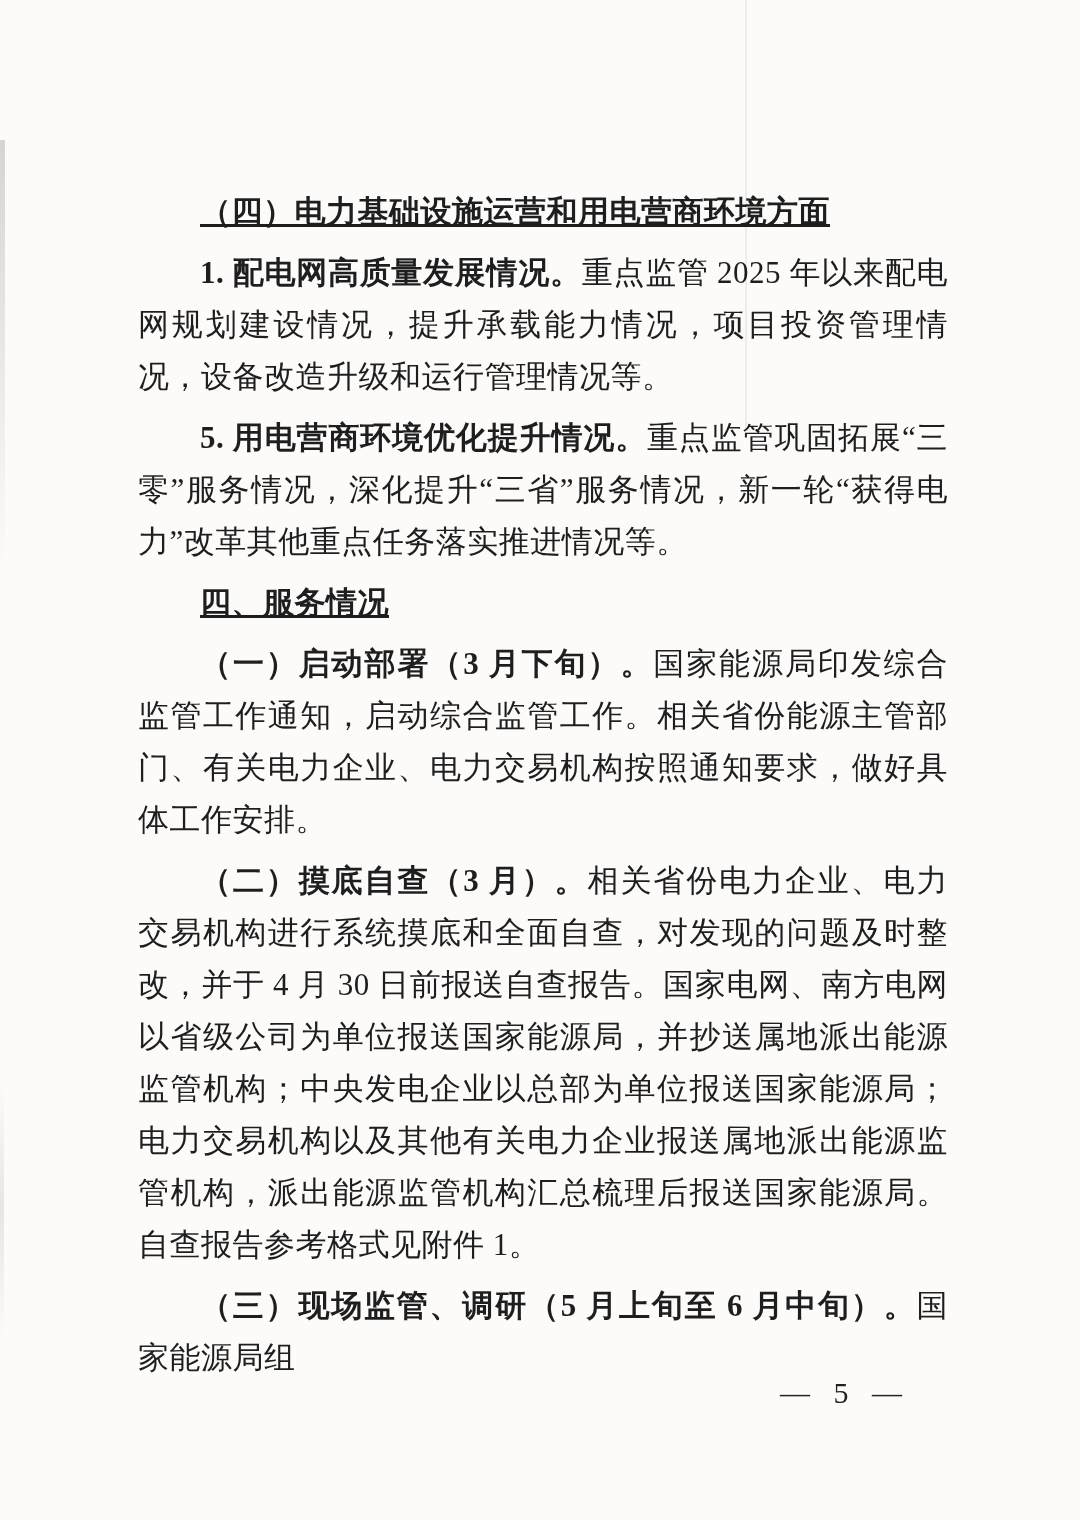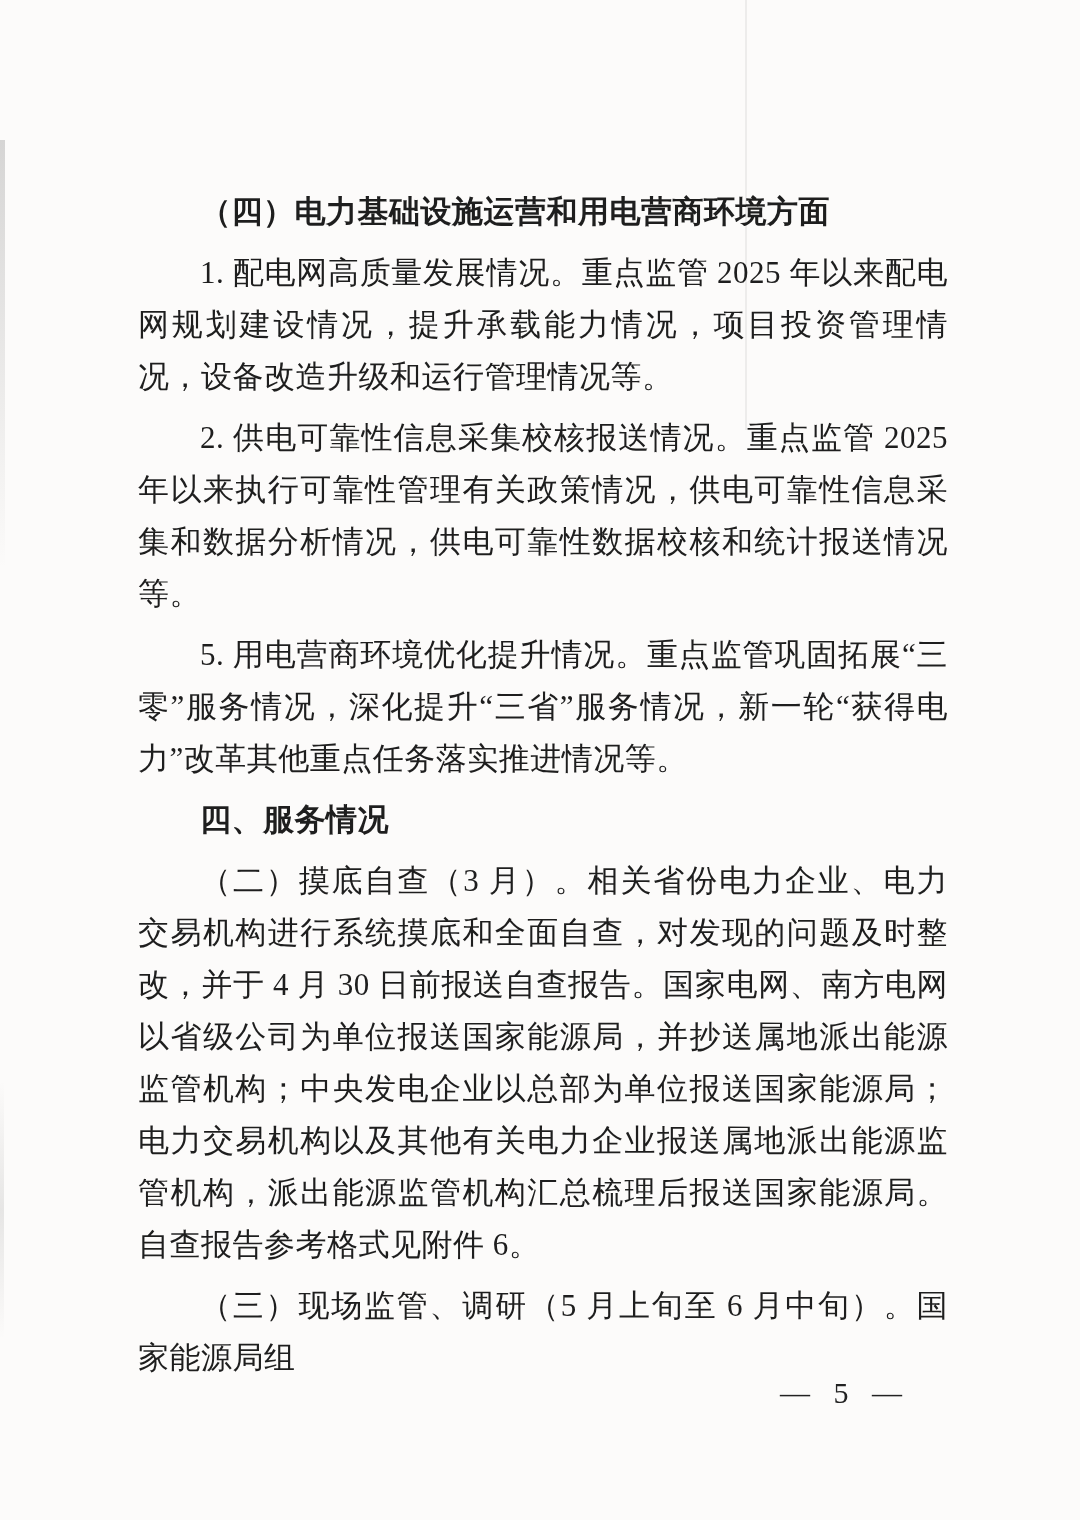--- a/index.html
+++ b/index.html
@@ -53,27 +53,28 @@
     line-height: 52px;
     letter-spacing: 0.5px;
     text-align: justify;
   }
   .para {
     text-indent: 62px;
   }
   .heading {
     text-indent: 62px;
     font-weight: bold;
+    text-decoration: underline;
   }
   .heading-hei {
     font-family: "Liberation Sans", "DejaVu Sans", sans-serif;
     letter-spacing: 2px;
   }
   .lead {
-    font-weight: normal;
+    font-weight: bold;
   }
   .page-number {
     position: absolute;
     top: 1376px;
     right: 170px;
     font-size: 30px;
     letter-spacing: 8px;
     color: #222;
   }
 </style>
@@ -85,28 +86,28 @@
   <div class="artifact-vline"></div>
   <div class="artifact-left-edge"></div>
   <div class="artifact-left-edge2"></div>
 
   <div class="content">
 
     <p class="heading">（四）电力基础设施运营和用电营商环境方面</p>
 
     <p class="para"><span class="lead">1. 配电网高质量发展情况。</span><span>重点监管 2025 年以来配电网规划建设情况，提升承载能力情况，项目投资管理情况，设备改造升级和运行管理情况等。</span></p>
 
-    <p class="para"><span class="lead">2. 供电可靠性信息采集校核报送情况。</span><span>重点监管 2025 年以来执行可靠性管理有关政策情况，供电可靠性信息采集和数据分析情况，供电可靠性数据校核和统计报送情况等。</span></p>
 
     <p class="para"><span class="lead">5. 用电营商环境优化提升情况。</span><span>重点监管巩固拓展“三零”服务情况，深化提升“三省”服务情况，新一轮“获得电力”改革其他重点任务落实推进情况等。</span></p>
 
     <p class="heading heading-hei">四、服务情况</p>
 
+    <p class="para"><span class="lead">（一）启动部署（3 月下旬）。</span><span>国家能源局印发综合监管工作通知，启动综合监管工作。相关省份能源主管部门、有关电力企业、电力交易机构按照通知要求，做好具体工作安排。</span></p>
 
-    <p class="para"><span class="lead">（二）摸底自查（3 月）。</span><span>相关省份电力企业、电力交易机构进行系统摸底和全面自查，对发现的问题及时整改，并于 4 月 30 日前报送自查报告。国家电网、南方电网以省级公司为单位报送国家能源局，并抄送属地派出能源监管机构；中央发电企业以总部为单位报送国家能源局；电力交易机构以及其他有关电力企业报送属地派出能源监管机构，派出能源监管机构汇总梳理后报送国家能源局。自查报告参考格式见附件 6。</span></p>
+    <p class="para"><span class="lead">（二）摸底自查（3 月）。</span><span>相关省份电力企业、电力交易机构进行系统摸底和全面自查，对发现的问题及时整改，并于 4 月 30 日前报送自查报告。国家电网、南方电网以省级公司为单位报送国家能源局，并抄送属地派出能源监管机构；中央发电企业以总部为单位报送国家能源局；电力交易机构以及其他有关电力企业报送属地派出能源监管机构，派出能源监管机构汇总梳理后报送国家能源局。自查报告参考格式见附件 1。</span></p>
 
     <p class="para"><span class="lead">（三）现场监管、调研（5 月上旬至 6 月中旬）。</span><span>国家能源局组</span></p>
 
   </div>
 
   <div class="page-number">— 5 —</div>
 
 </div>
 
 </body></html>

